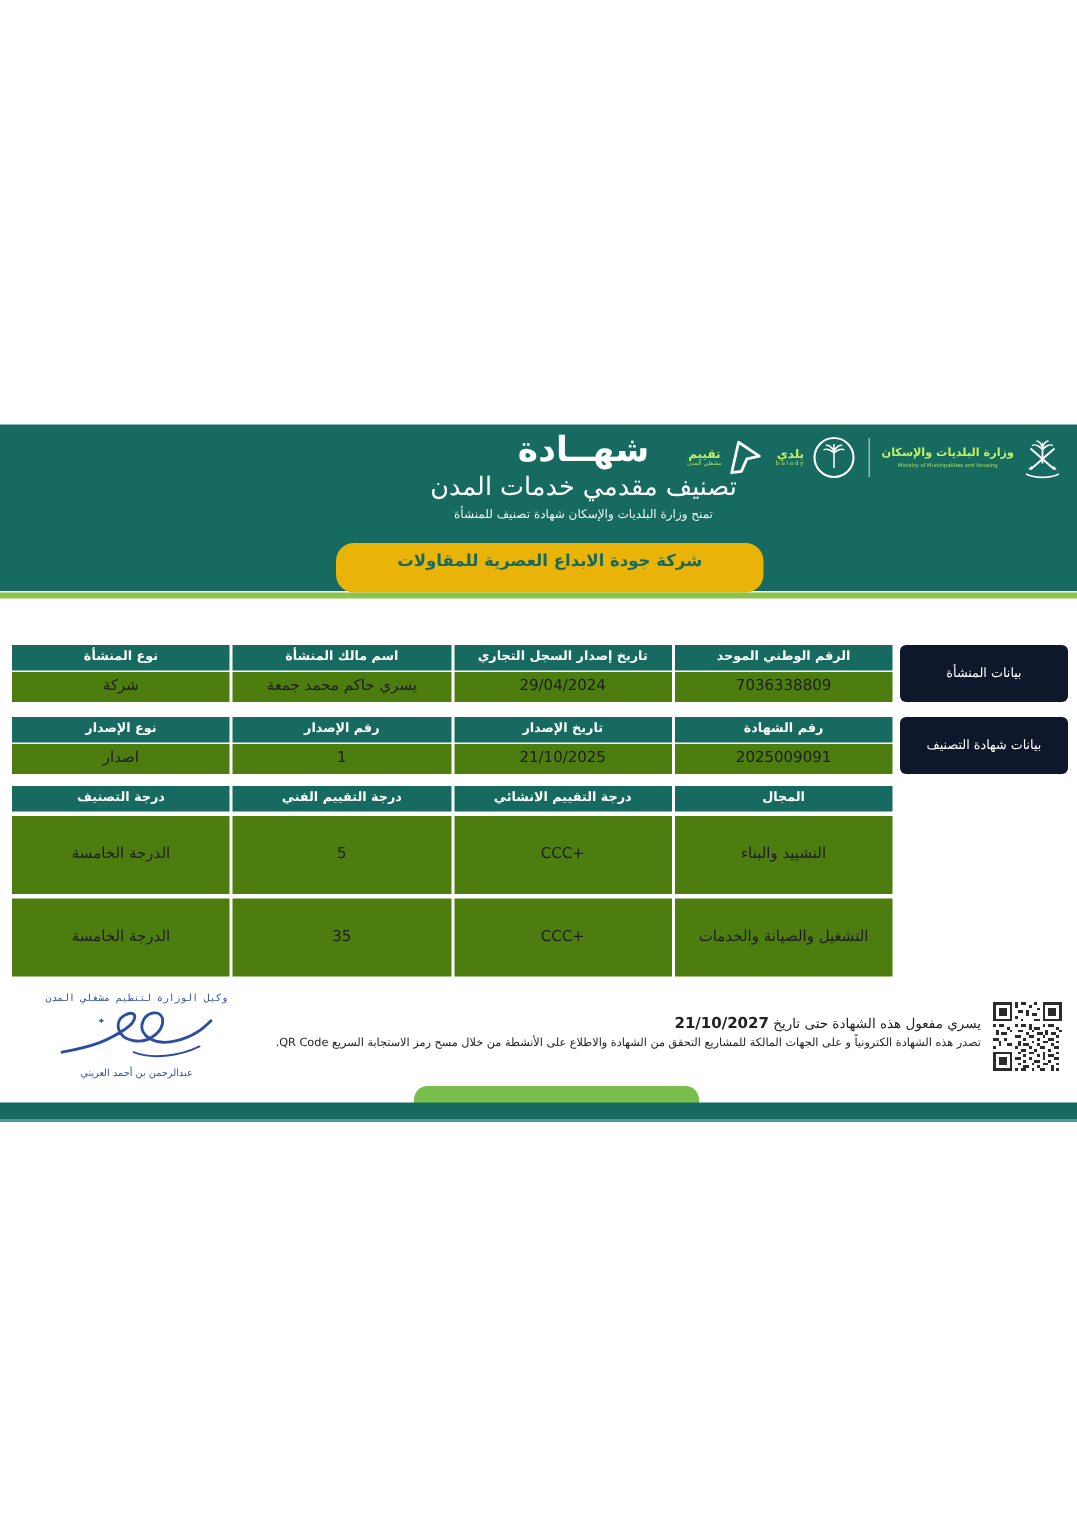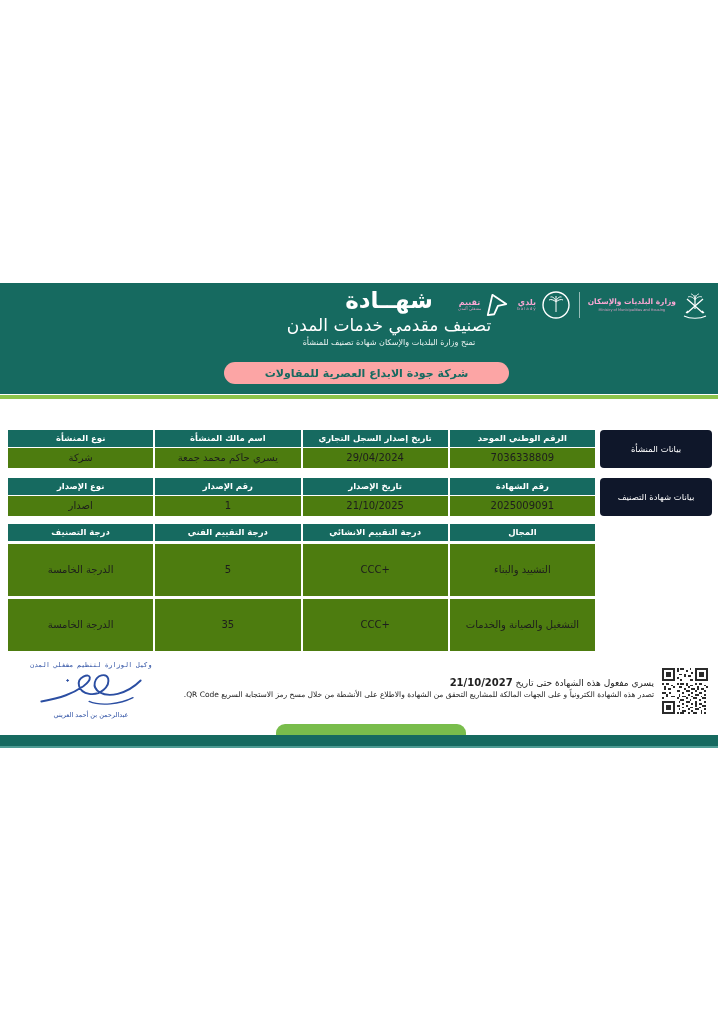--- a/index.html
+++ b/index.html
@@ -6,26 +6,26 @@
   .page{position:relative;width:718px;height:1024px;background:#fff;overflow:hidden;
         font-family:"DejaVu Sans",sans-serif;}
 
   
   .header-band{position:absolute;top:283px;left:0;width:718px;height:111px;background:#166A60;color:#fff;}
   .green-line{position:absolute;top:395px;left:0;width:718px;height:4px;background:#8CC44B;}
   .hdr-text{position:absolute;left:60px;right:0;top:0;text-align:center;}
   .title{margin-top:4px;font-size:23px;font-weight:bold;letter-spacing:.5px;}
   .subtitle{margin-top:2px;font-size:17px;}
   .tagline{margin-top:3px;font-size:8px;opacity:.92;}
-  .company-pill{position:absolute;top:79px;left:224px;width:285px;height:22px;background:#fca5a5;
+  .company-pill{position:absolute;top:79px;left:224px;width:285px;height:33px;background:#eab308;
         border-radius:12px;color:#166A60;font-size:11px;font-weight:bold;line-height:23px;text-align:center;}
 
   
   .logos{position:absolute;top:7px;right:8px;display:flex;align-items:center;gap:8px;direction:ltr;}
-  .logo-group{display:flex;align-items:center;gap:4px;color:#f9a8d4;}
+  .logo-group{display:flex;align-items:center;gap:4px;color:#bef264;}
   .logo-col{display:flex;flex-direction:column;align-items:center;line-height:1.15;}
   .lg-ar{font-size:8px;font-weight:bold;}
   .lg-sub{font-size:4px;letter-spacing:1px;opacity:.85;}
   .min-ar{font-size:7.5px;font-weight:bold;}
   .min-en{font-size:3.5px;opacity:.85;margin-top:1px;}
   .sep{width:1px;height:26px;background:rgba(255,255,255,.55);}
 
   
   .tbl{position:absolute;left:8px;width:587px;display:grid;grid-template-columns:repeat(4,1fr);
        column-gap:2px;direction:rtl;}

